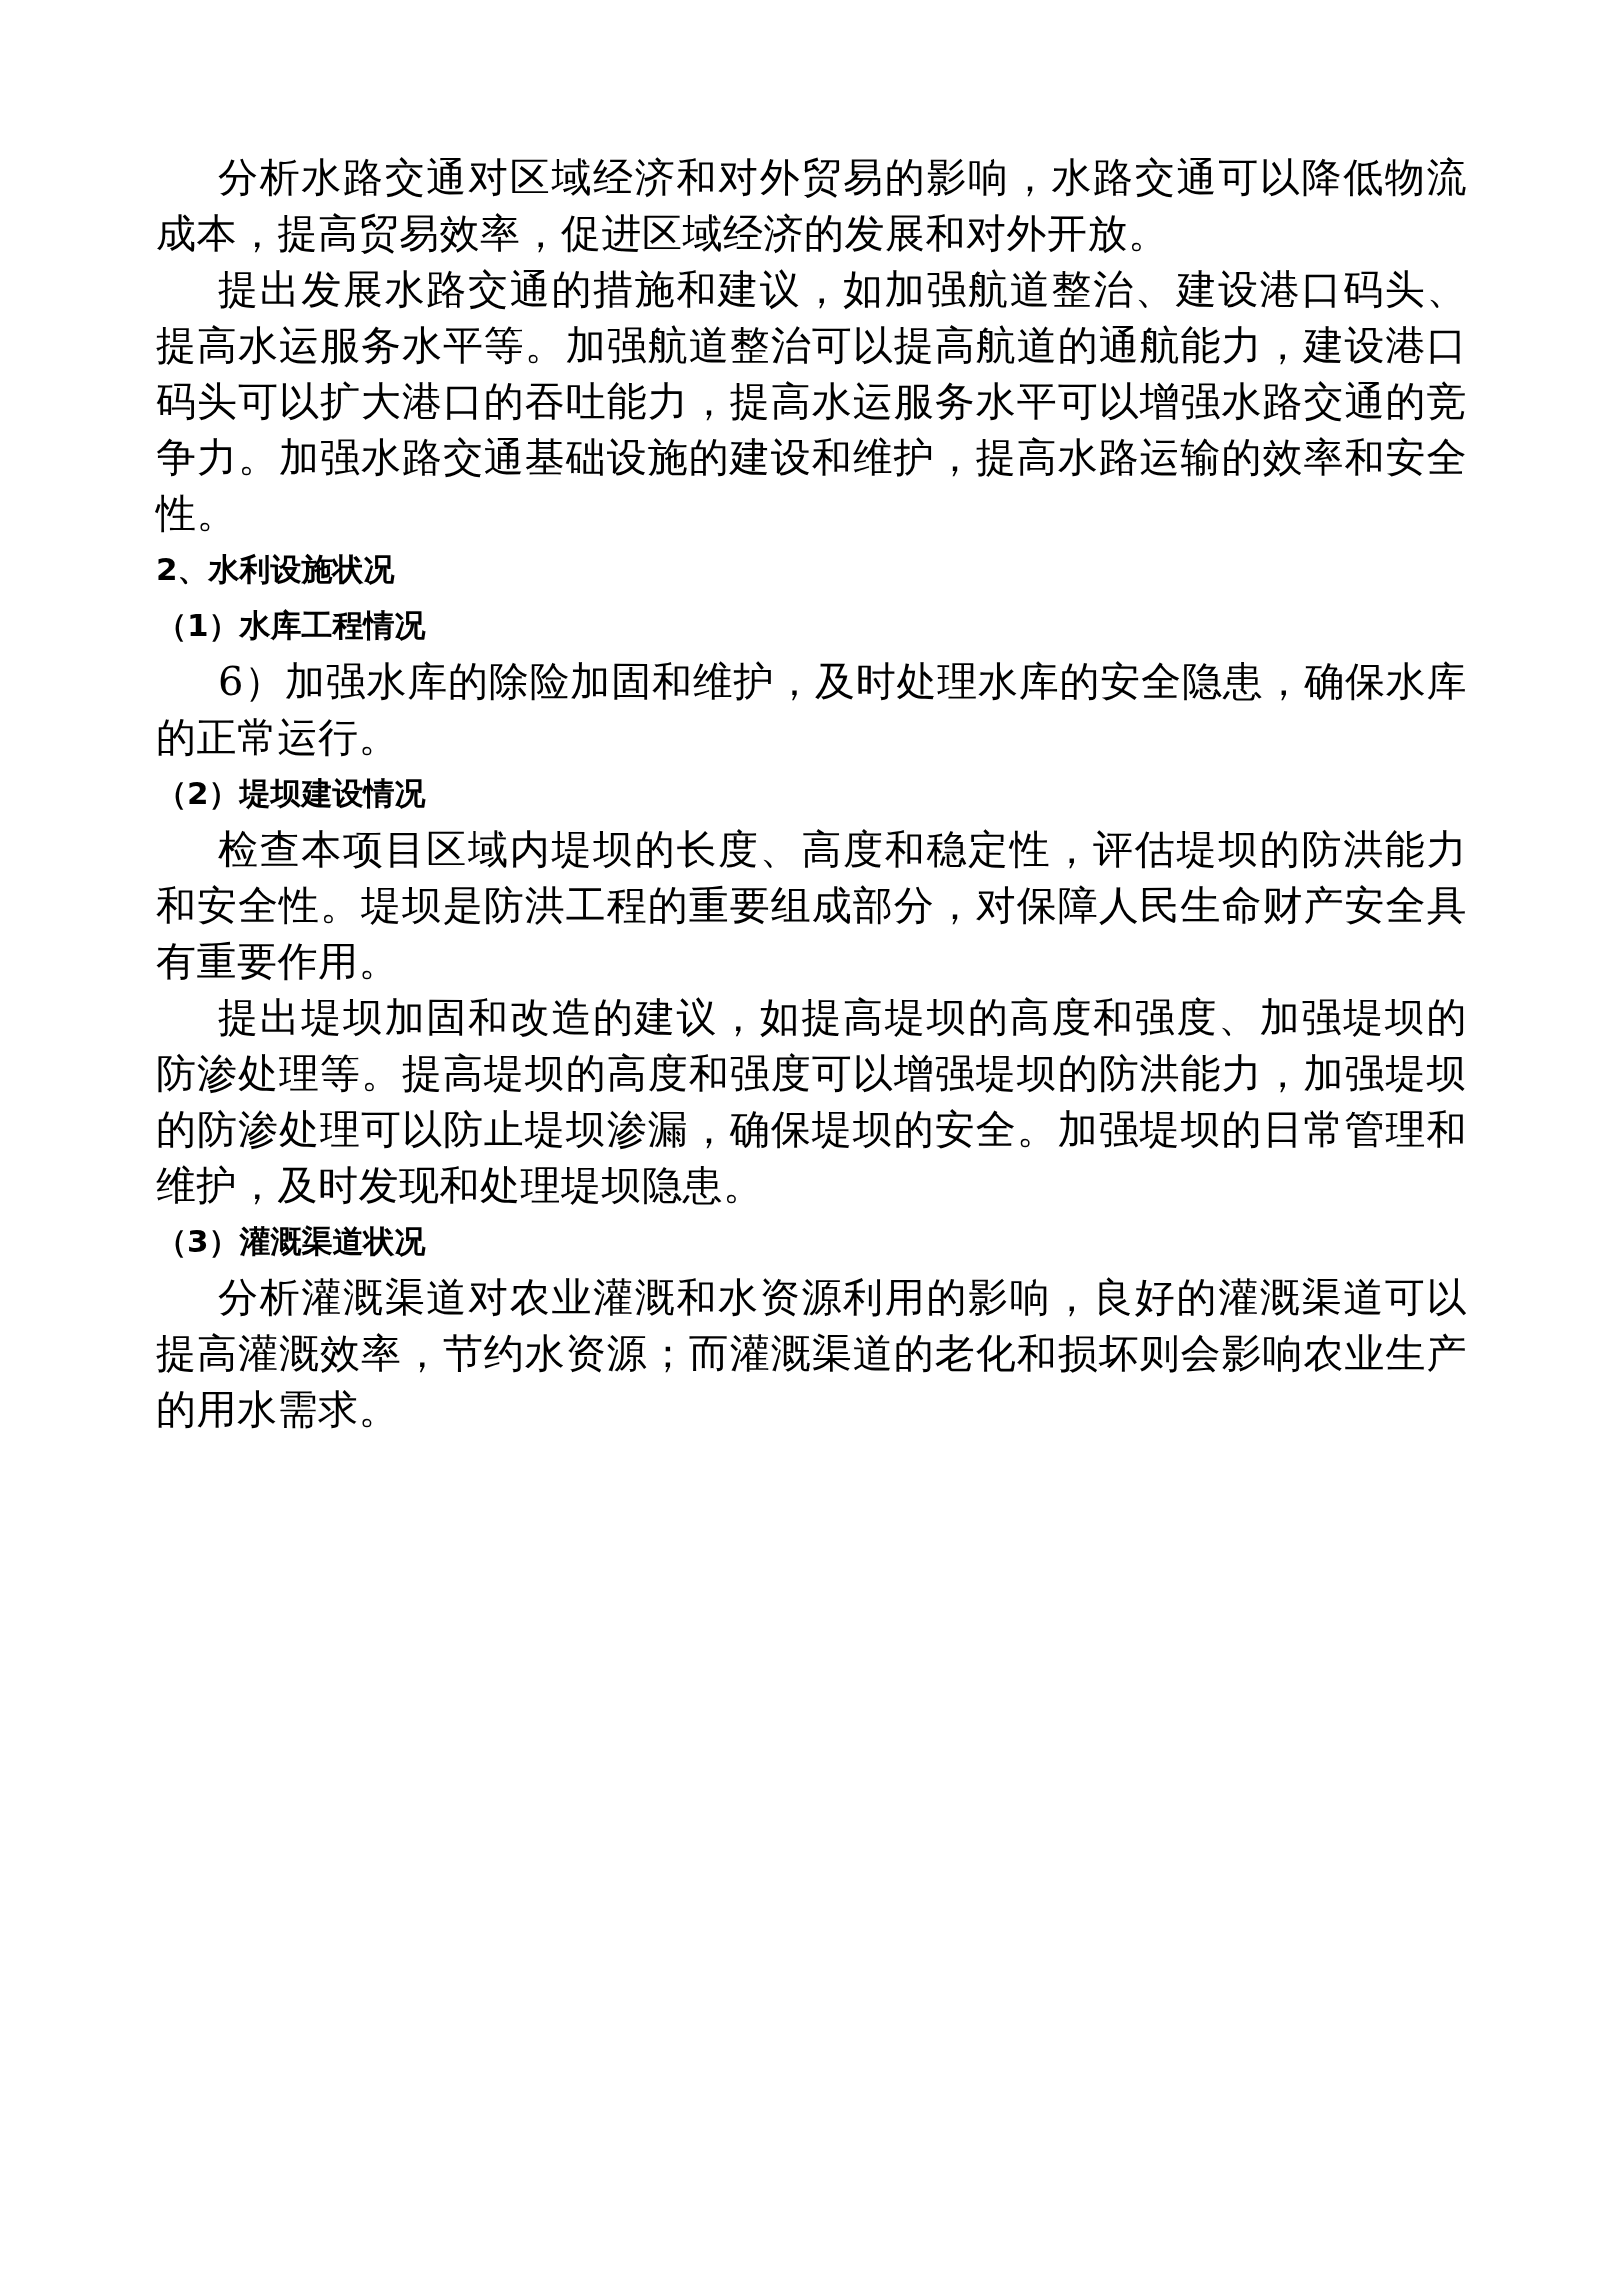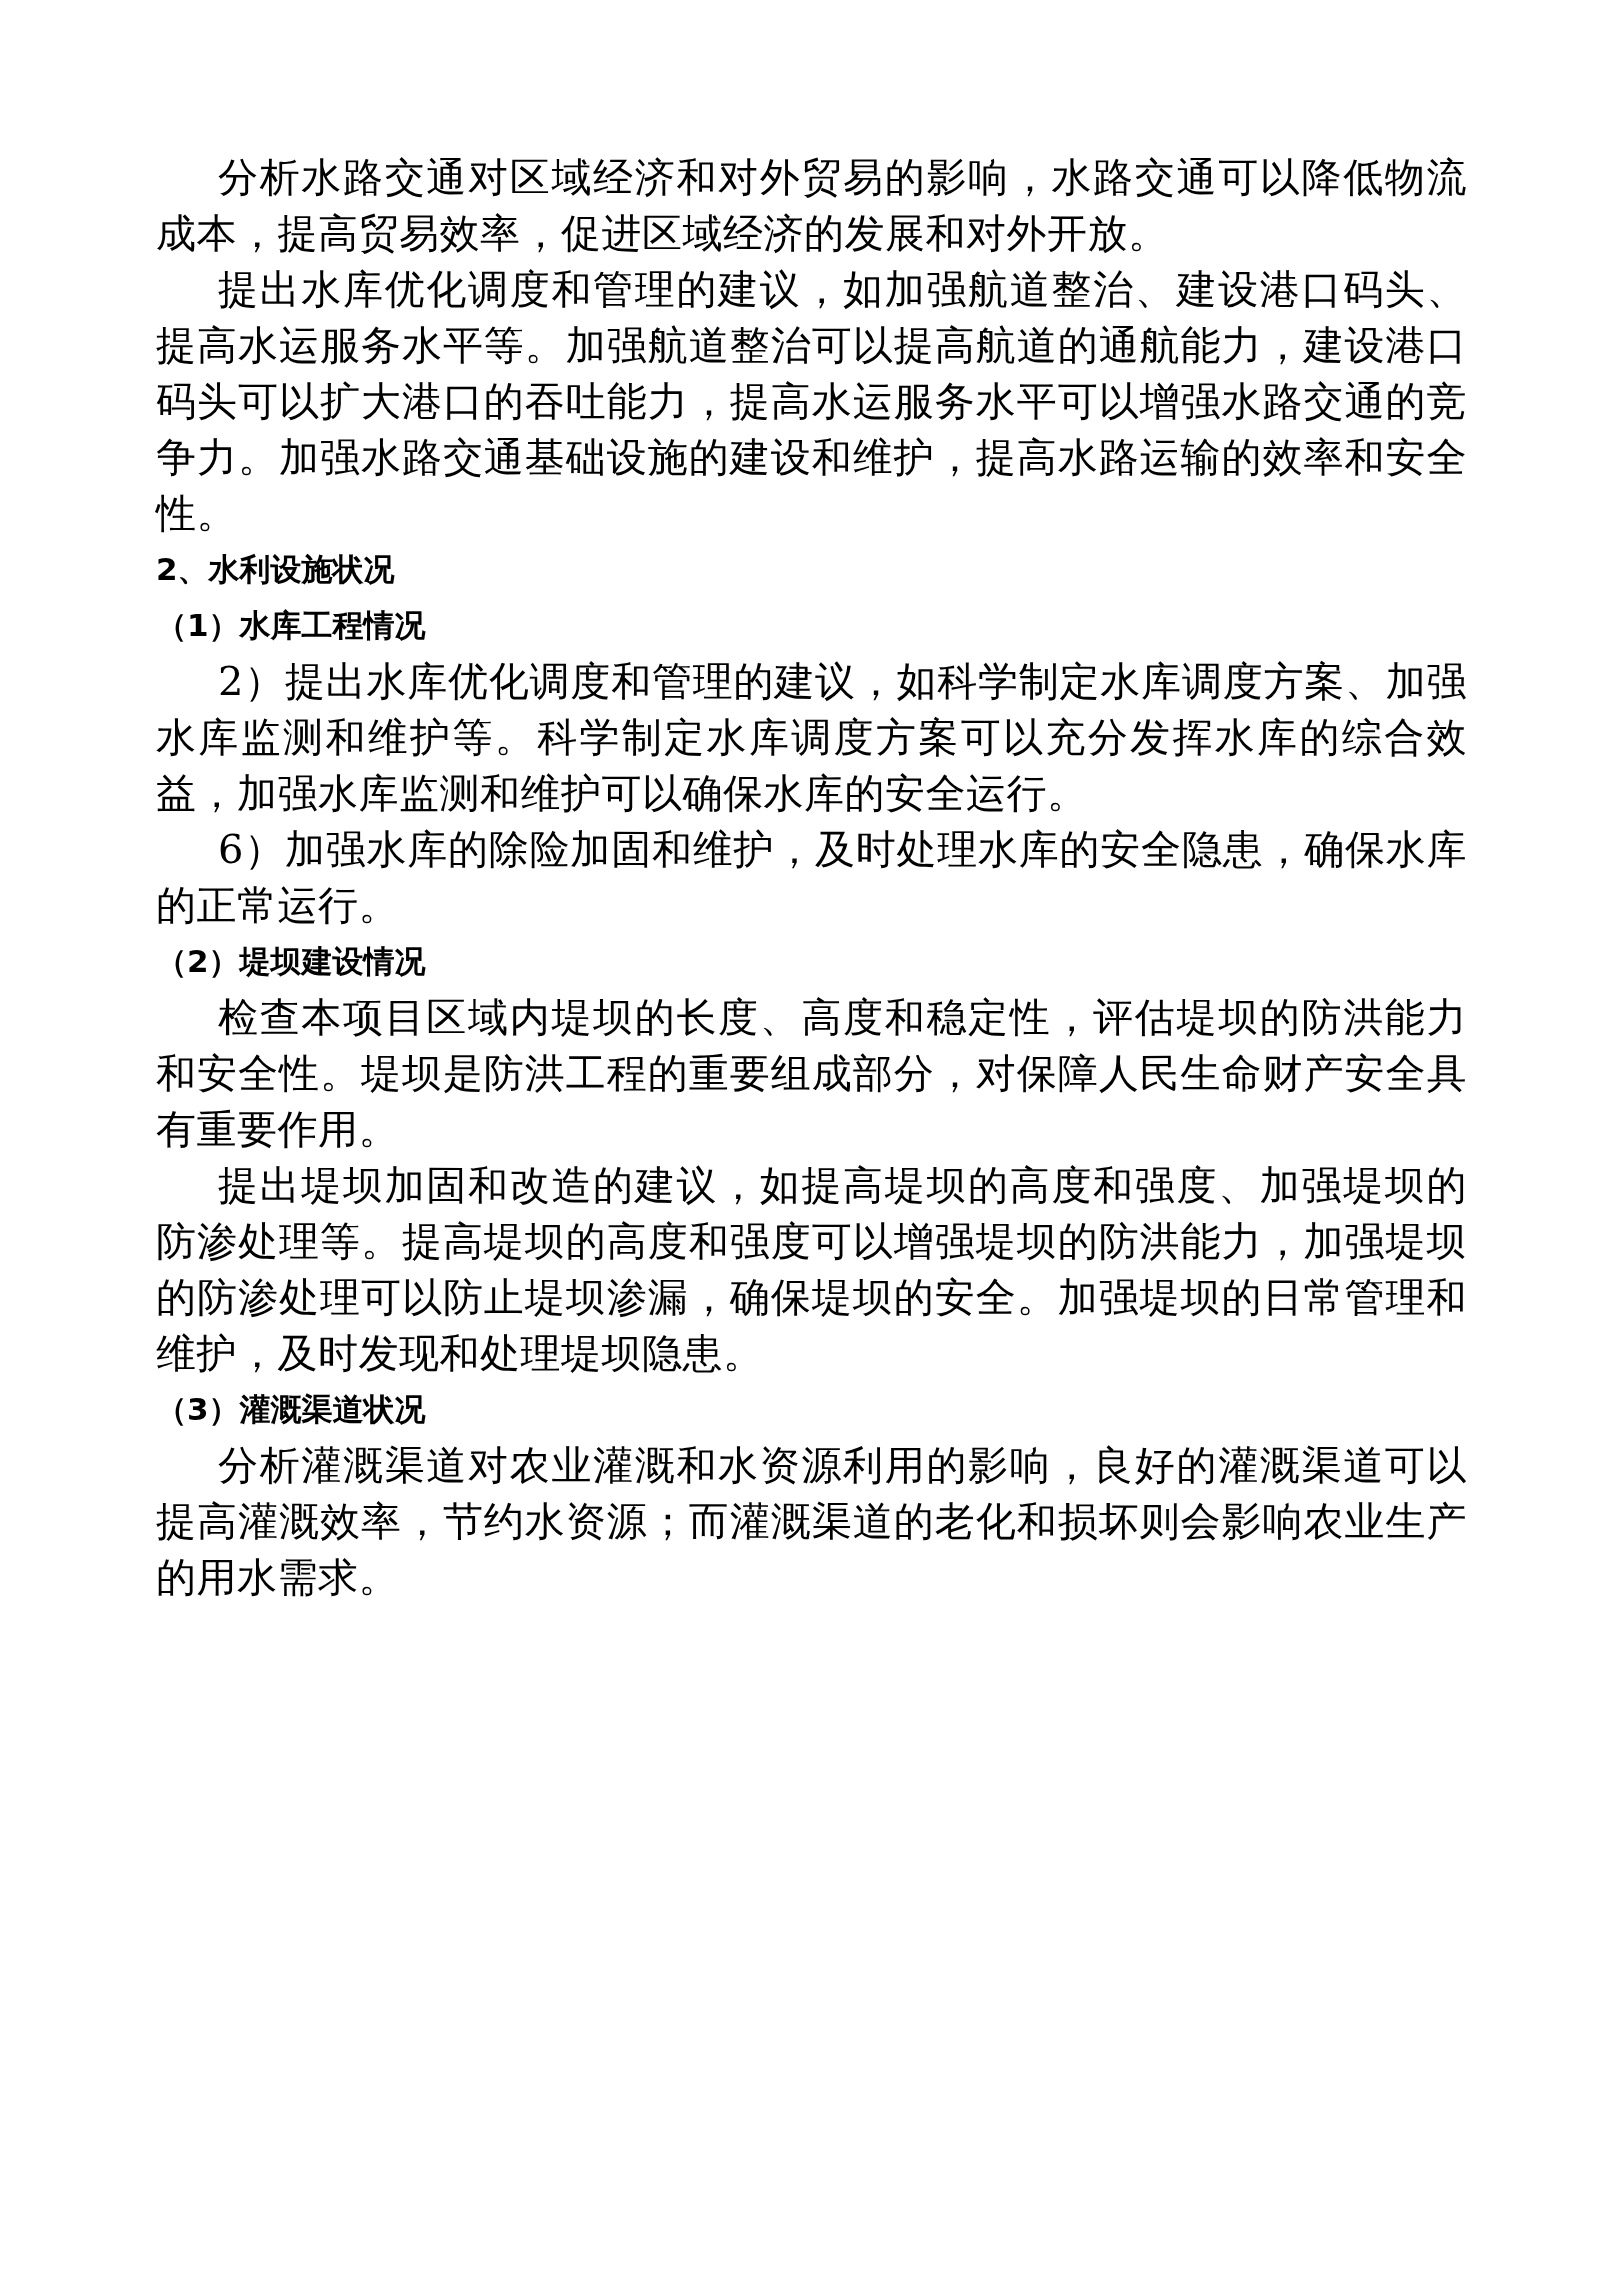--- a/index.html
+++ b/index.html
@@ -39,24 +39,23 @@
     }
     .heading.sub {
       text-indent: 0;
     }
   </style>
 </head>
 <body>
 
 <div class="page">
   <p class="para">分析水路交通对区域经济和对外贸易的影响，水路交通可以降低物流成本，提高贸易效率，促进区域经济的发展和对外开放。</p>
-  <p class="para">提出水库优化调度和管理的建议，如加强航道整治、建设港口码头、提高水运服务水平等。加强航道整治可以提高航道的通航能力，建设港口码头可以扩大港口的吞吐能力，提高水运服务水平可以增强水路交通的竞争力。加强水路交通基础设施的建设和维护，提高水路运输的效率和安全性。</p>
+  <p class="para">提出发展水路交通的措施和建议，如加强航道整治、建设港口码头、提高水运服务水平等。加强航道整治可以提高航道的通航能力，建设港口码头可以扩大港口的吞吐能力，提高水运服务水平可以增强水路交通的竞争力。加强水路交通基础设施的建设和维护，提高水路运输的效率和安全性。</p>
   <h2 class="heading">2、水利设施状况</h2>
   <h3 class="heading sub">（1）水库工程情况</h3>
-  <p class="para">2）提出水库优化调度和管理的建议，如科学制定水库调度方案、加强水库监测和维护等。科学制定水库调度方案可以充分发挥水库的综合效益，加强水库监测和维护可以确保水库的安全运行。</p>
   <p class="para">6）加强水库的除险加固和维护，及时处理水库的安全隐患，确保水库的正常运行。</p>
   <h3 class="heading sub">（2）堤坝建设情况</h3>
   <p class="para">检查本项目区域内堤坝的长度、高度和稳定性，评估堤坝的防洪能力和安全性。堤坝是防洪工程的重要组成部分，对保障人民生命财产安全具有重要作用。</p>
   <p class="para">提出堤坝加固和改造的建议，如提高堤坝的高度和强度、加强堤坝的防渗处理等。提高堤坝的高度和强度可以增强堤坝的防洪能力，加强堤坝的防渗处理可以防止堤坝渗漏，确保堤坝的安全。加强堤坝的日常管理和维护，及时发现和处理堤坝隐患。</p>
   <h3 class="heading sub">（3）灌溉渠道状况</h3>
   <p class="para">分析灌溉渠道对农业灌溉和水资源利用的影响，良好的灌溉渠道可以提高灌溉效率，节约水资源；而灌溉渠道的老化和损坏则会影响农业生产的用水需求。</p>
 </div>
 
 
 </body></html>

